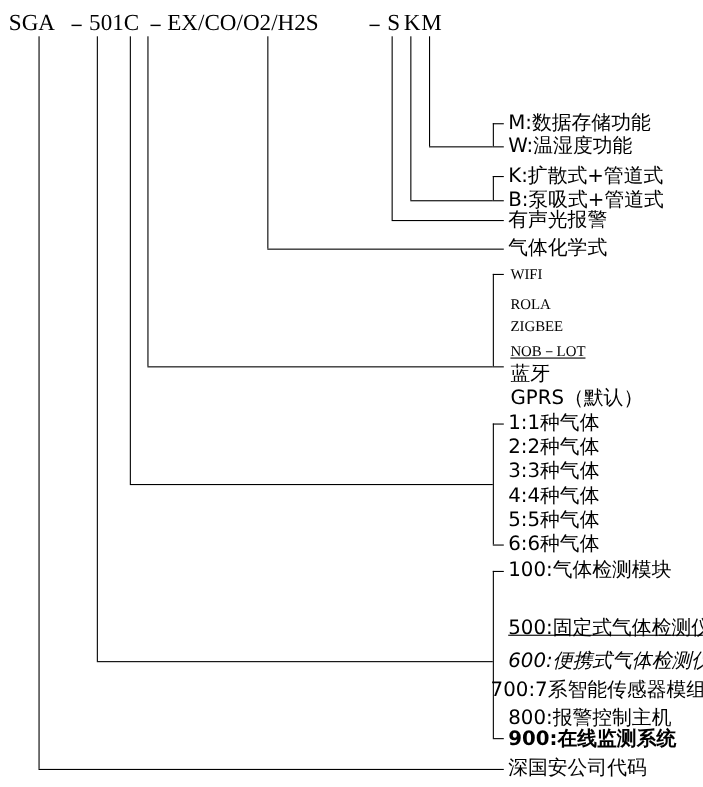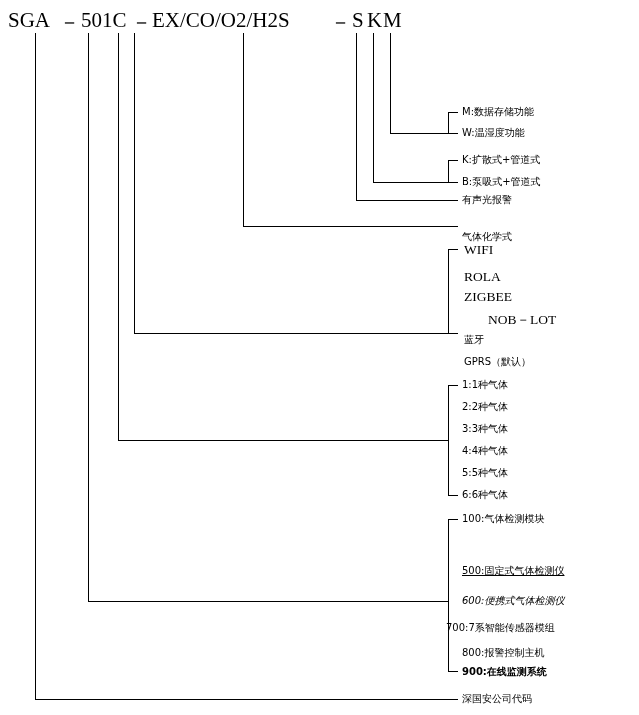--- a/index.html
+++ b/index.html
@@ -17,21 +17,21 @@
   .hline{position:absolute;height:1px;background:#000;}
 
   
   .lbl{
     position:absolute;
     font-size:13.5px;
     white-space:nowrap;
     line-height:15px;
     font-family:"Liberation Serif","DejaVu Serif",serif;
   }
-  .lbl.cn{font-family:"DejaVu Sans","Liberation Sans",sans-serif;font-size:10px;}
+  .lbl.cn{font-family:"DejaVu Sans","Liberation Sans",sans-serif;font-size:18px;}
   .lbl.lat{font-family:"Liberation Serif","DejaVu Serif",serif;font-size:13.5px;}
 </style>
 </head>
 <body>
 
 <div id="stage">
 
   <div>
     <div class="code-seg" style="left:8px;">SGA</div>
     <div class="code-seg" style="left:59px;">－</div>
@@ -73,30 +73,30 @@
   <div class="vline" style="left:448px;top:160px;height:22px;"></div>
   <div class="hline" style="left:448px;top:160px;width:10px;"></div>
   <div class="hline" style="left:448px;top:182px;width:10px;"></div>
   <div class="lbl cn" style="left:462px;top:152px;text-align:center;">K:扩散式+管道式</div>
   <div class="lbl cn" style="left:462px;top:174px;">B:泵吸式+管道式</div>
 
   <div class="hline" style="left:356px;top:200px;width:102px;"></div>
   <div class="lbl cn" style="left:462px;top:192px;">有声光报警</div>
 
   <div class="hline" style="left:243px;top:226px;width:215px;"></div>
-  <div class="lbl cn" style="left:462px;top:218px;margin-top:11px;">气体化学式</div>
+  <div class="lbl cn" style="left:462px;top:218px;">气体化学式</div>
 
   <div class="hline" style="left:134px;top:333px;width:314px;"></div>
   <div class="vline" style="left:448px;top:249px;height:84px;"></div>
   <div class="hline" style="left:448px;top:249px;width:10px;"></div>
   <div class="hline" style="left:448px;top:333px;width:10px;"></div>
   <div class="lbl lat" style="left:464px;top:242px;">WIFI</div>
   <div class="lbl lat" style="left:464px;top:269px;">ROLA</div>
   <div class="lbl lat" style="left:464px;top:289px;">ZIGBEE</div>
-  <div class="lbl lat" style="left:488px;top:312px;">NOB－LOT</div>
+  <div class="lbl lat" style="left:464px;top:312px;text-decoration:underline;">NOB－LOT</div>
   <div class="lbl cn" style="left:464px;top:332px;">蓝牙</div>
   <div class="lbl cn" style="left:464px;top:354px;">GPRS（默认）</div>
 
   <div class="hline" style="left:118px;top:440px;width:330px;"></div>
   <div class="vline" style="left:448px;top:385px;height:110px;"></div>
   <div class="hline" style="left:448px;top:385px;width:10px;"></div>
   <div class="hline" style="left:448px;top:495px;width:10px;"></div>
   <div class="lbl cn" style="left:462px;top:377px;">1:1种气体</div>
   <div class="lbl cn" style="left:462px;top:399px;">2:2种气体</div>
   <div class="lbl cn" style="left:462px;top:421px;">3:3种气体</div>

